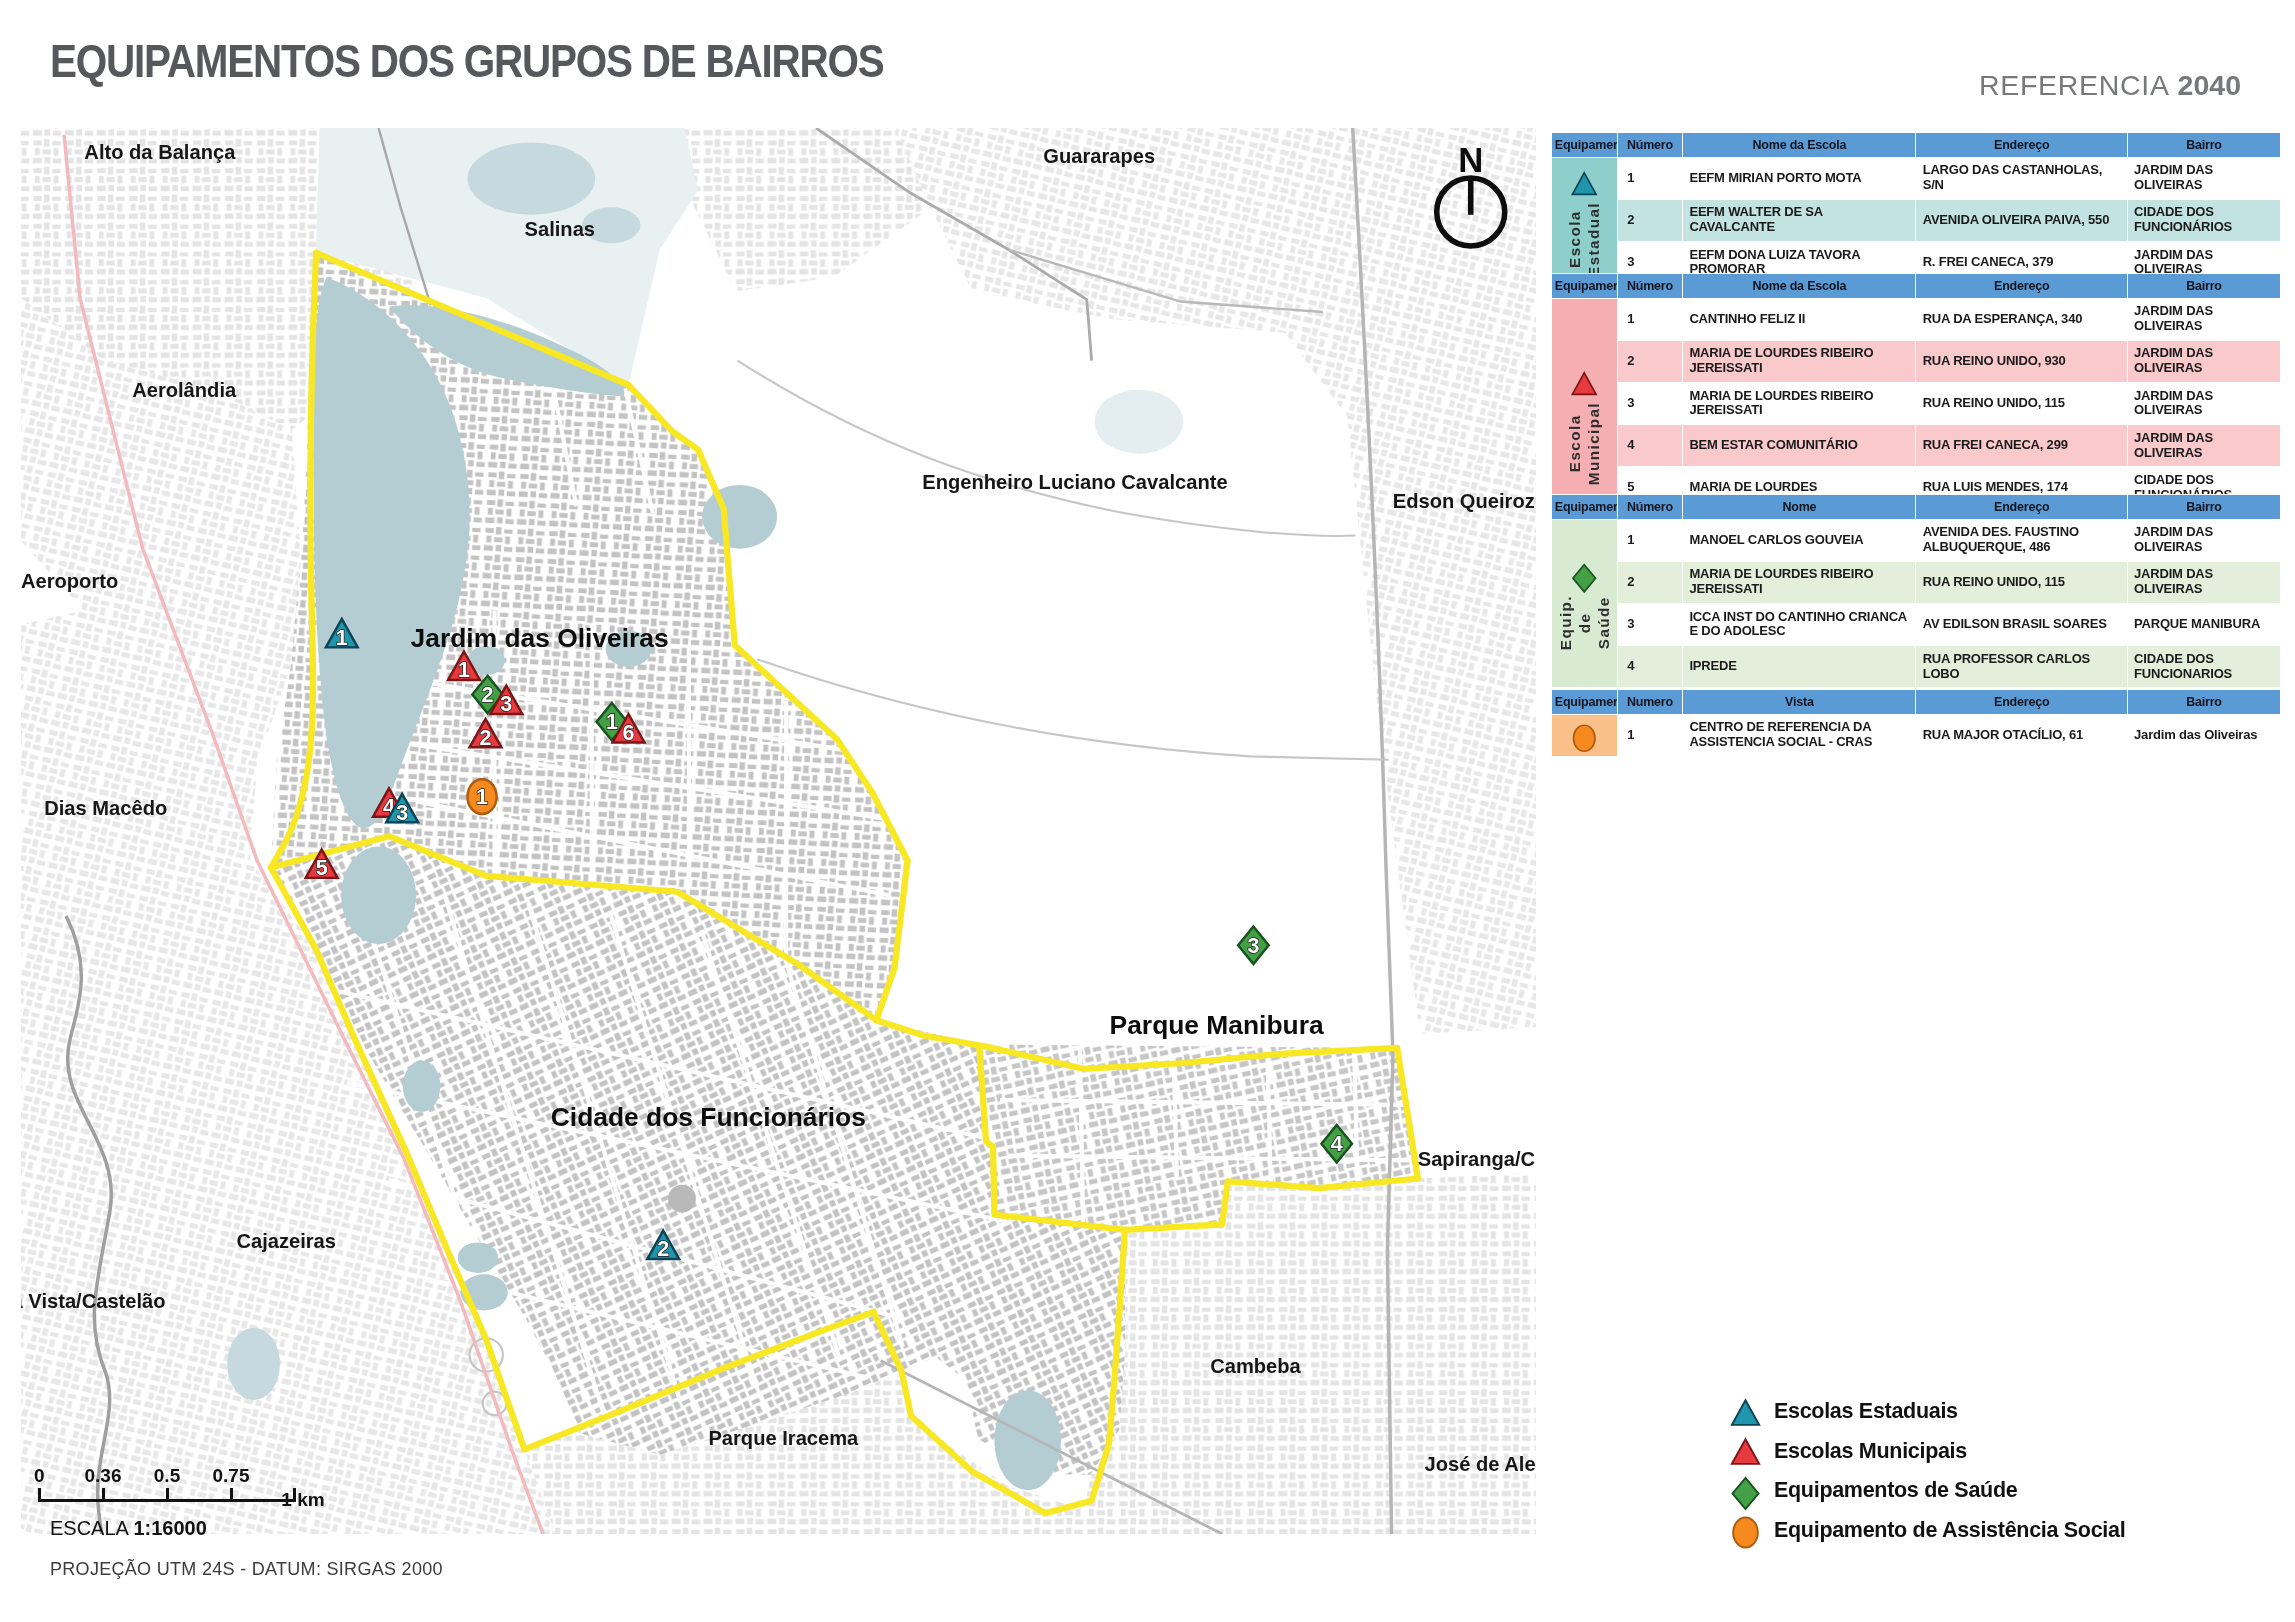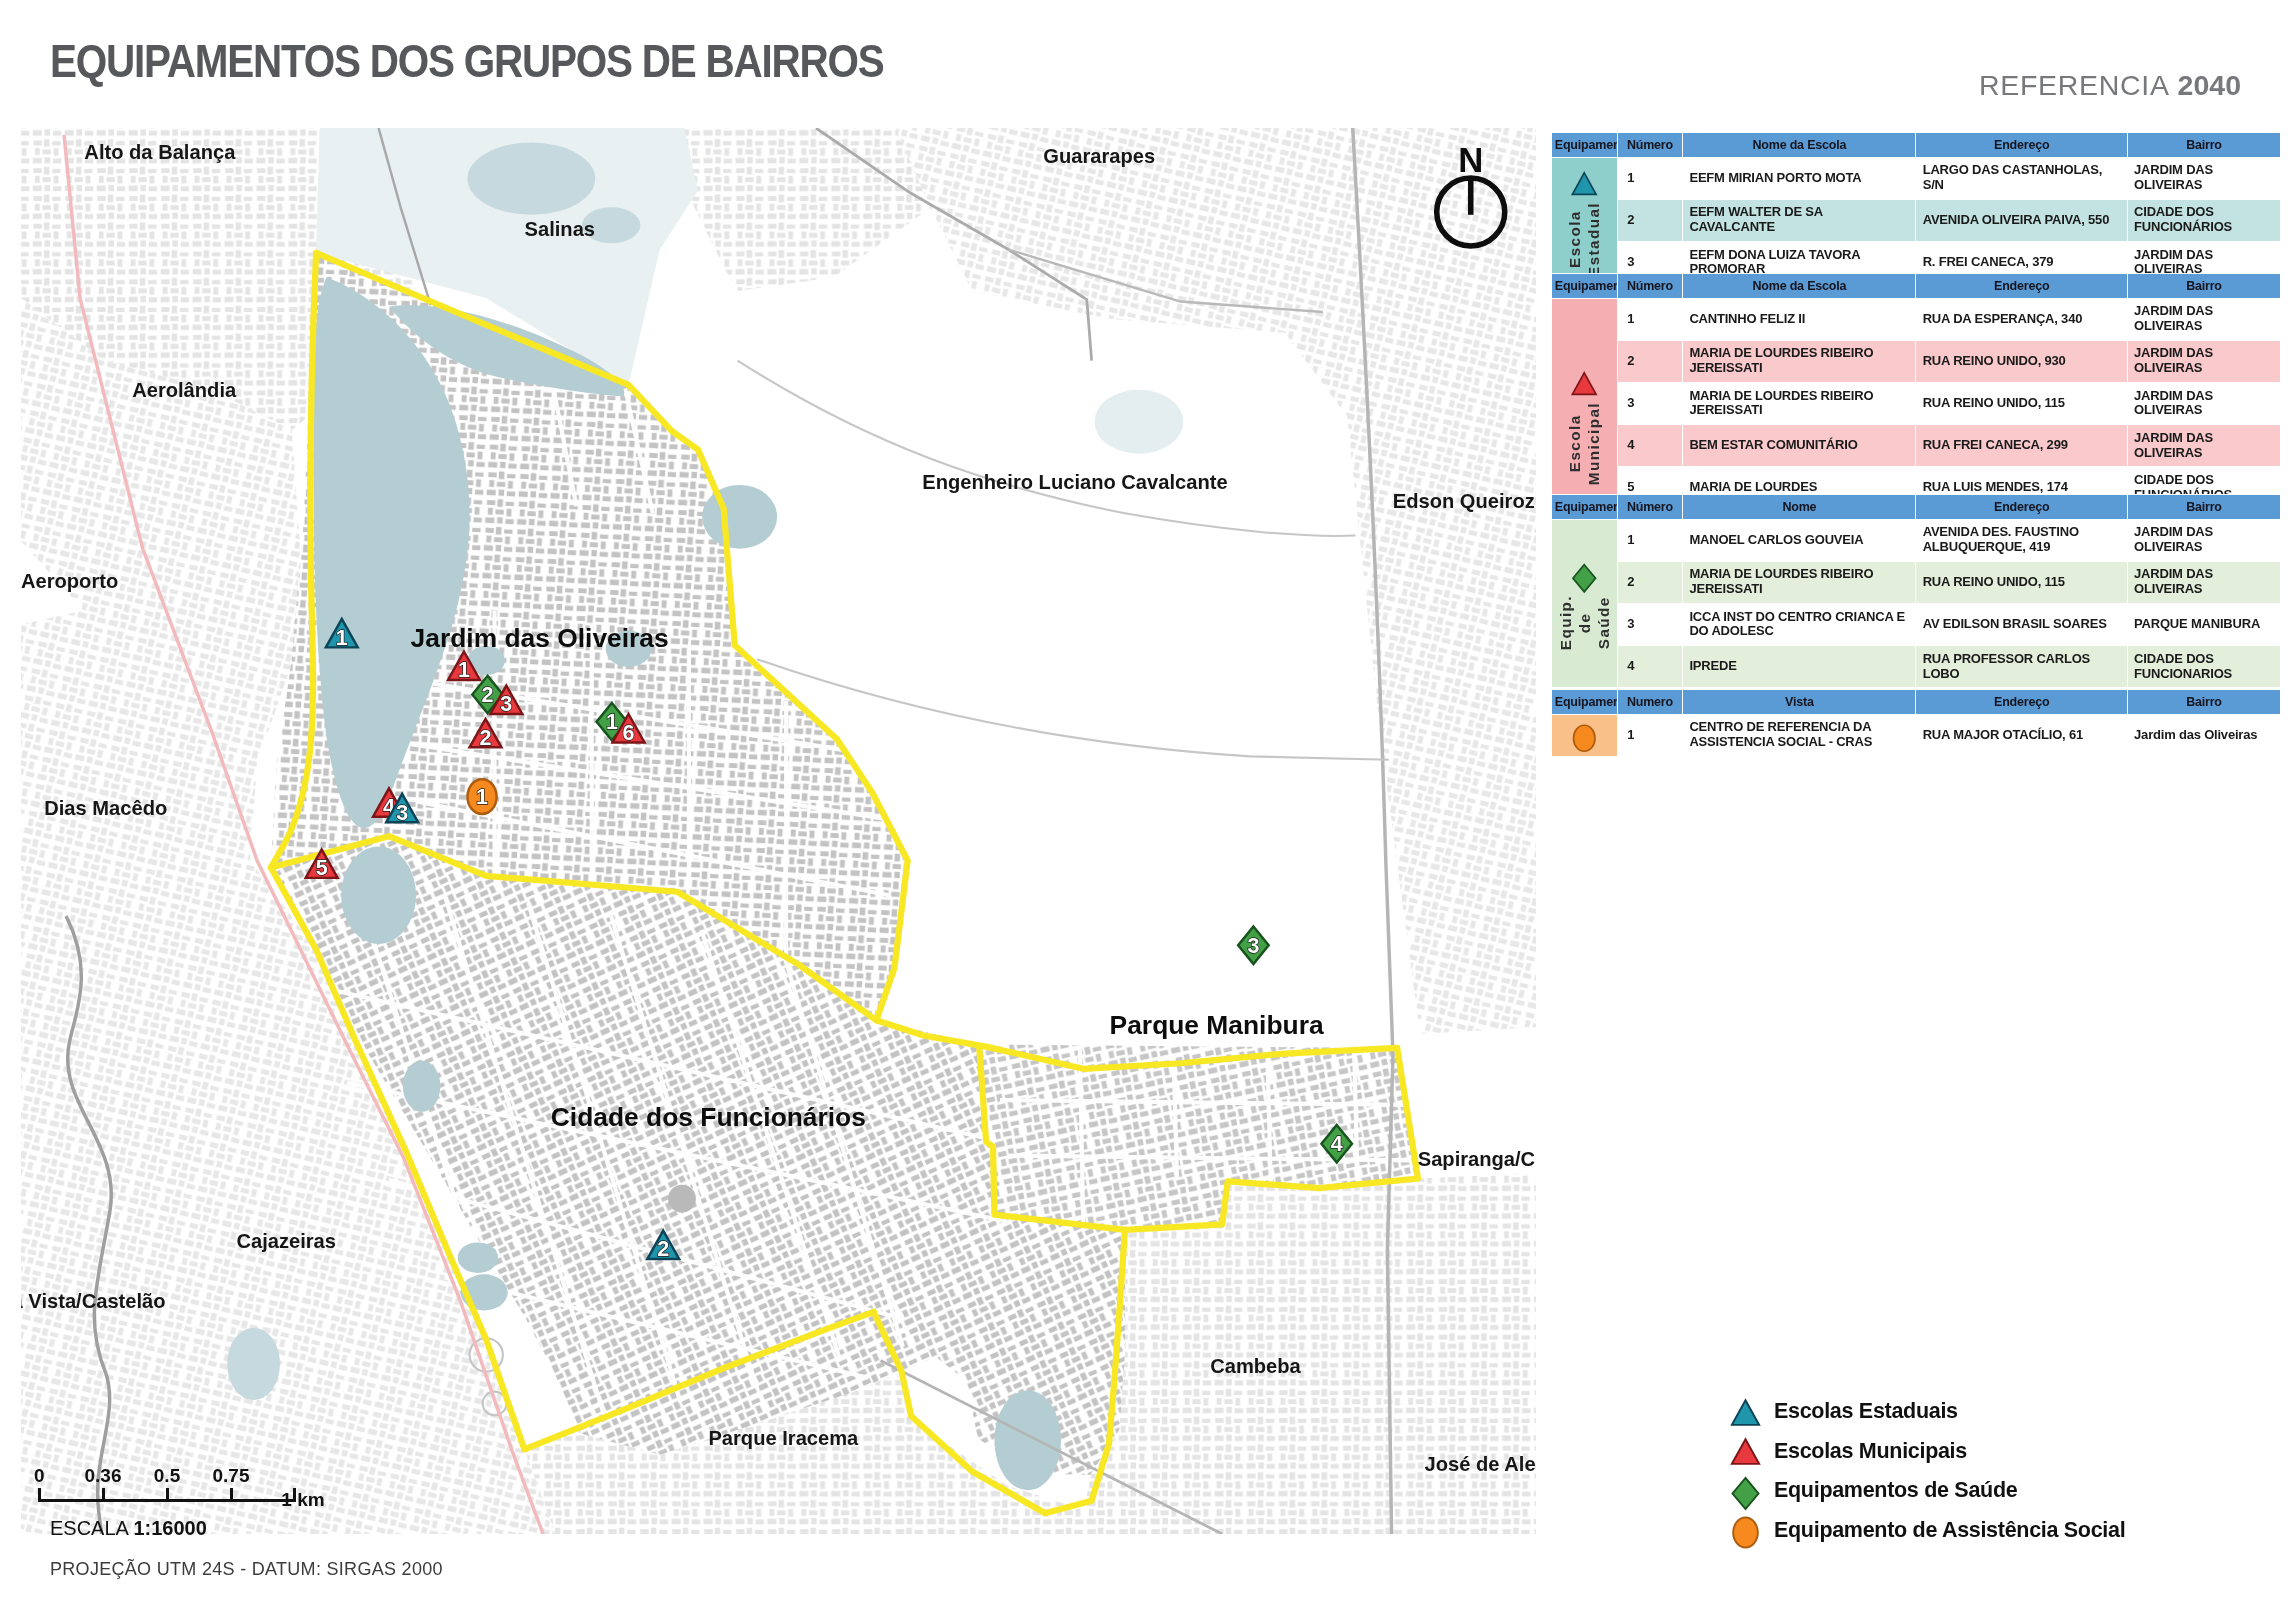--- a/index.html
+++ b/index.html
@@ -452,32 +452,32 @@
             <td class="groupcell" rowspan="4" style="background:#d9ead3">
               <div class="gc-inner">
                 <div class="symwrap"><svg width="30.5" height="30.5" viewBox="-27 -27 54 54">
                     <path d="M0,-24 L20,0 L0,24 L-20,0 Z" fill="#43a047" stroke="#17531d" stroke-width="3"></path>
                   </svg></div>
                 <div class="vlabel">Equip. de<br>Saúde</div>
               </div>
             </td>
             <td class="c-num">1</td>
             <td>MANOEL CARLOS GOUVEIA</td>
-            <td>AVENIDA DES. FAUSTINO ALBUQUERQUE, 419</td>
+            <td>AVENIDA DES. FAUSTINO ALBUQUERQUE, 486</td>
             <td>JARDIM DAS OLIVEIRAS</td>
           </tr>
           <tr class="stripe">
             <td class="c-num">2</td>
             <td>MARIA DE LOURDES RIBEIRO JEREISSATI</td>
             <td>RUA REINO UNIDO, 115</td>
             <td>JARDIM DAS OLIVEIRAS</td>
           </tr>
           <tr class="">
             <td class="c-num">3</td>
-            <td>ICCA INST DO CENTRO CRIANCA E DO ADOLESC</td>
+            <td>ICCA INST DO CANTINHO CRIANCA E DO ADOLESC</td>
             <td>AV EDILSON BRASIL SOARES</td>
             <td>PARQUE MANIBURA</td>
           </tr>
           <tr class="stripe">
             <td class="c-num">4</td>
             <td>IPREDE</td>
             <td>RUA PROFESSOR CARLOS LOBO</td>
             <td>CIDADE DOS FUNCIONARIOS</td>
           </tr>
         </tbody>

